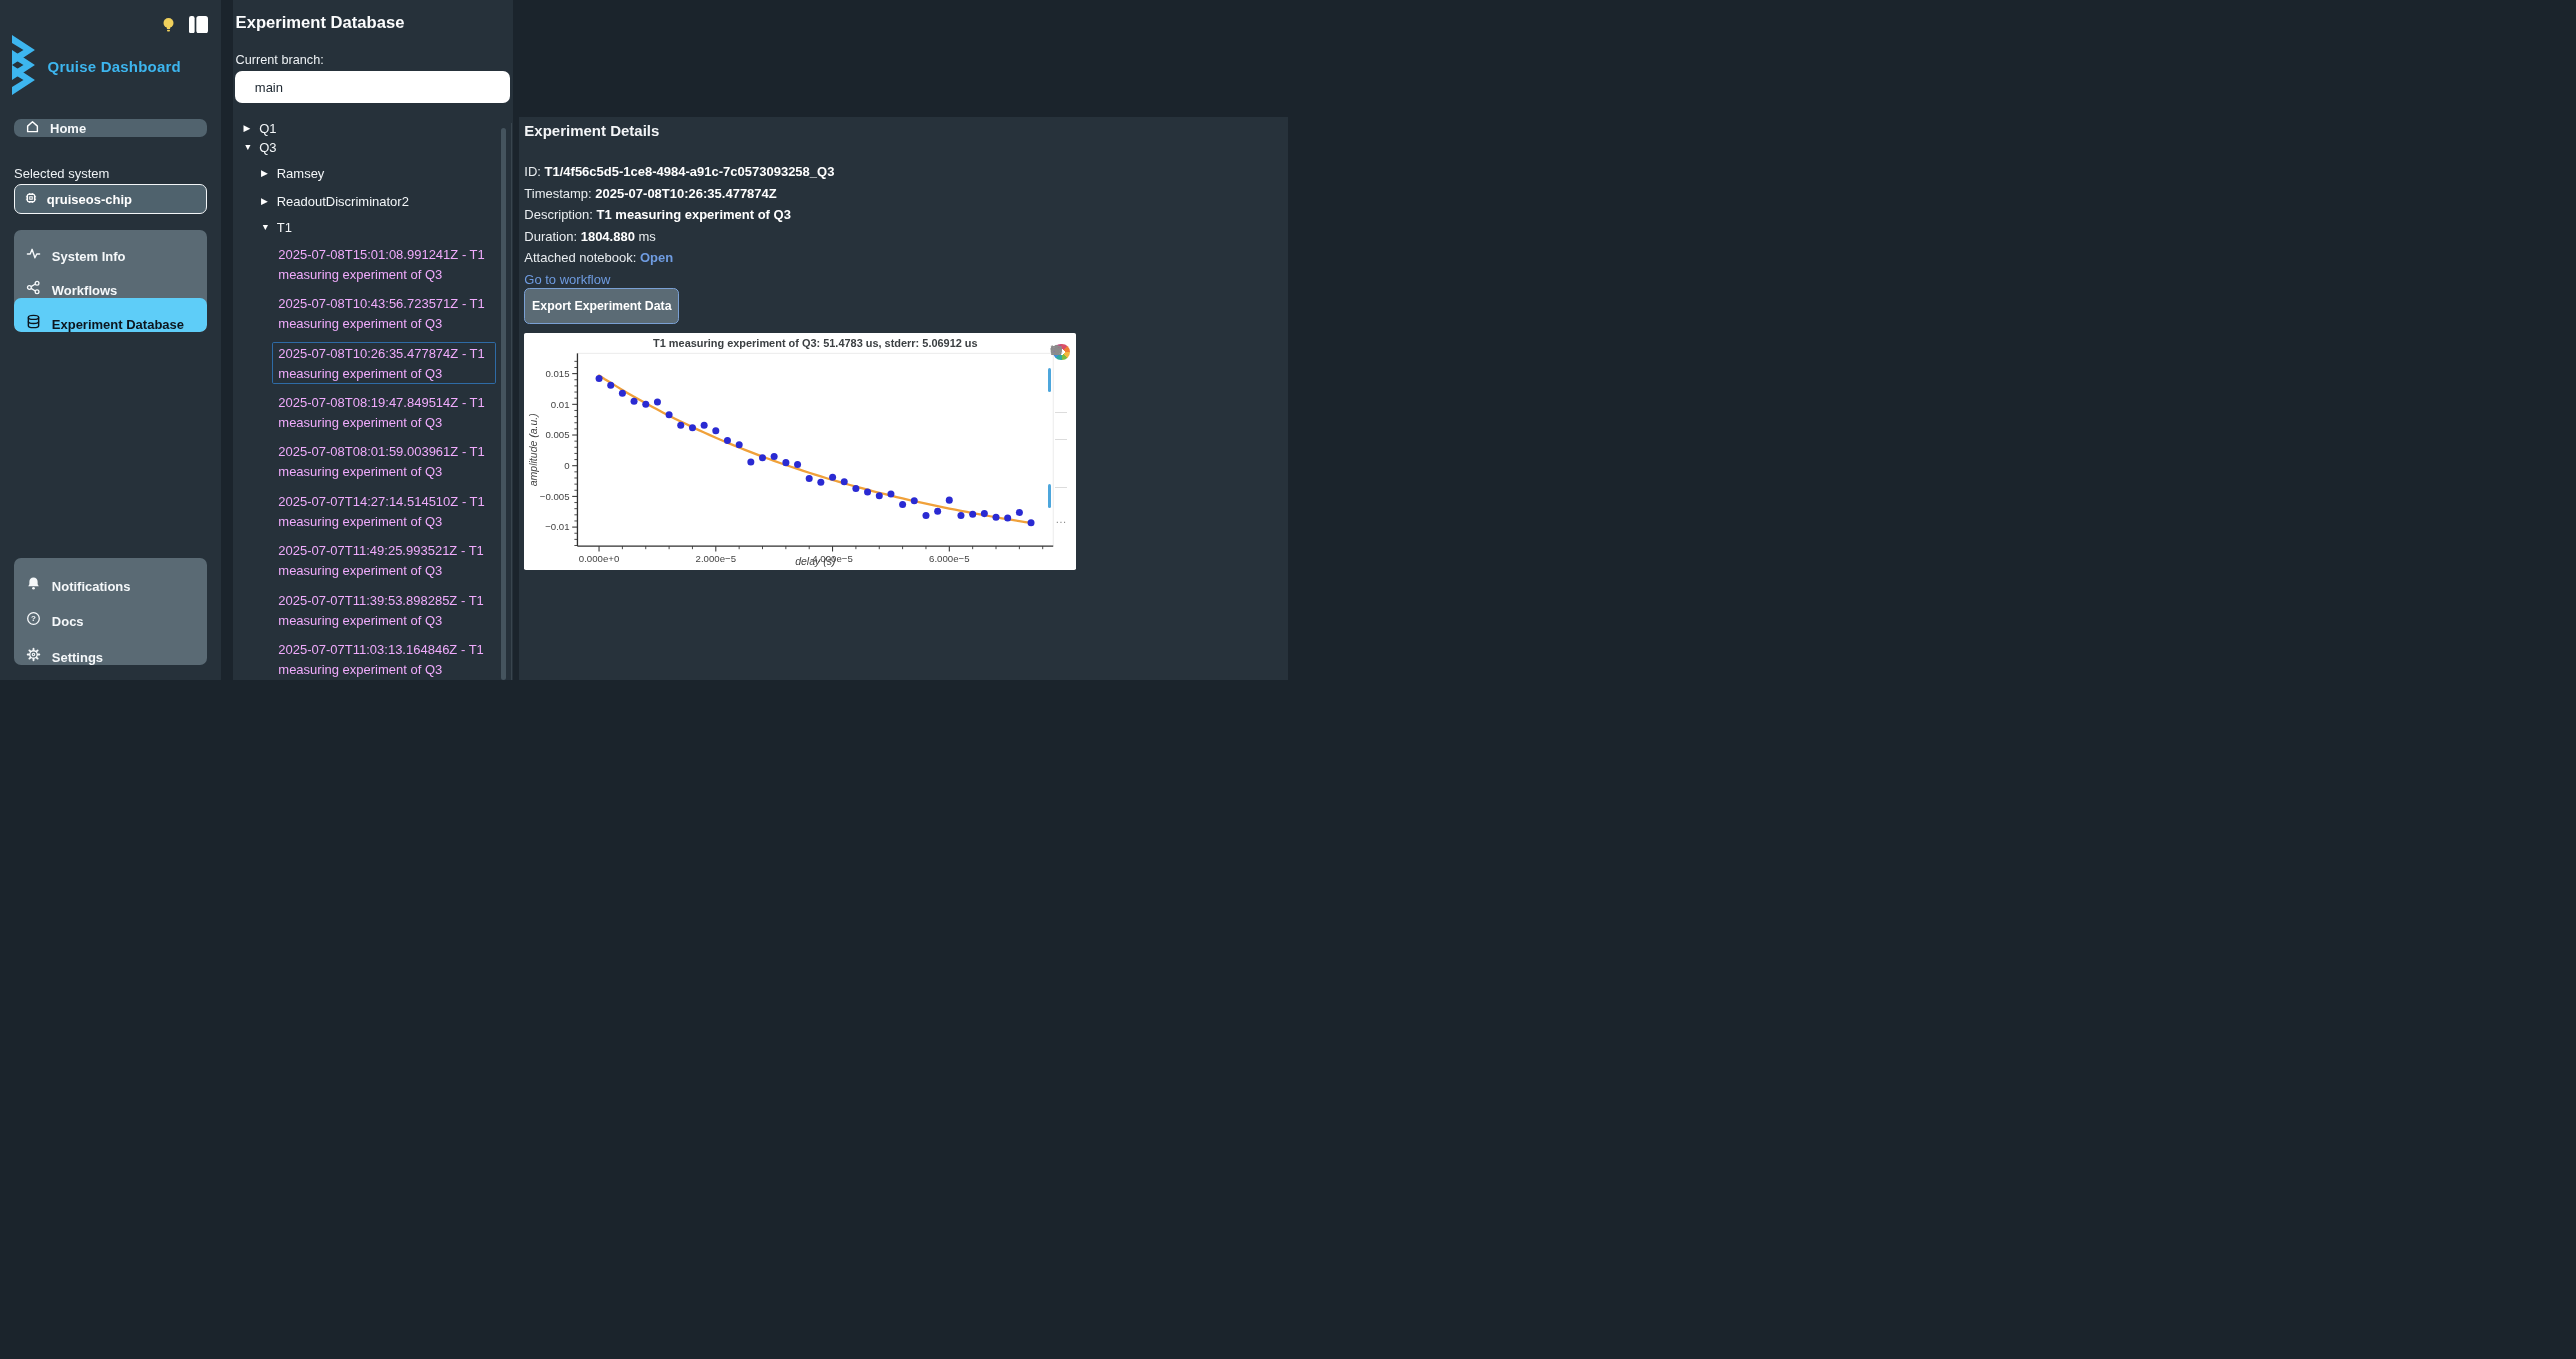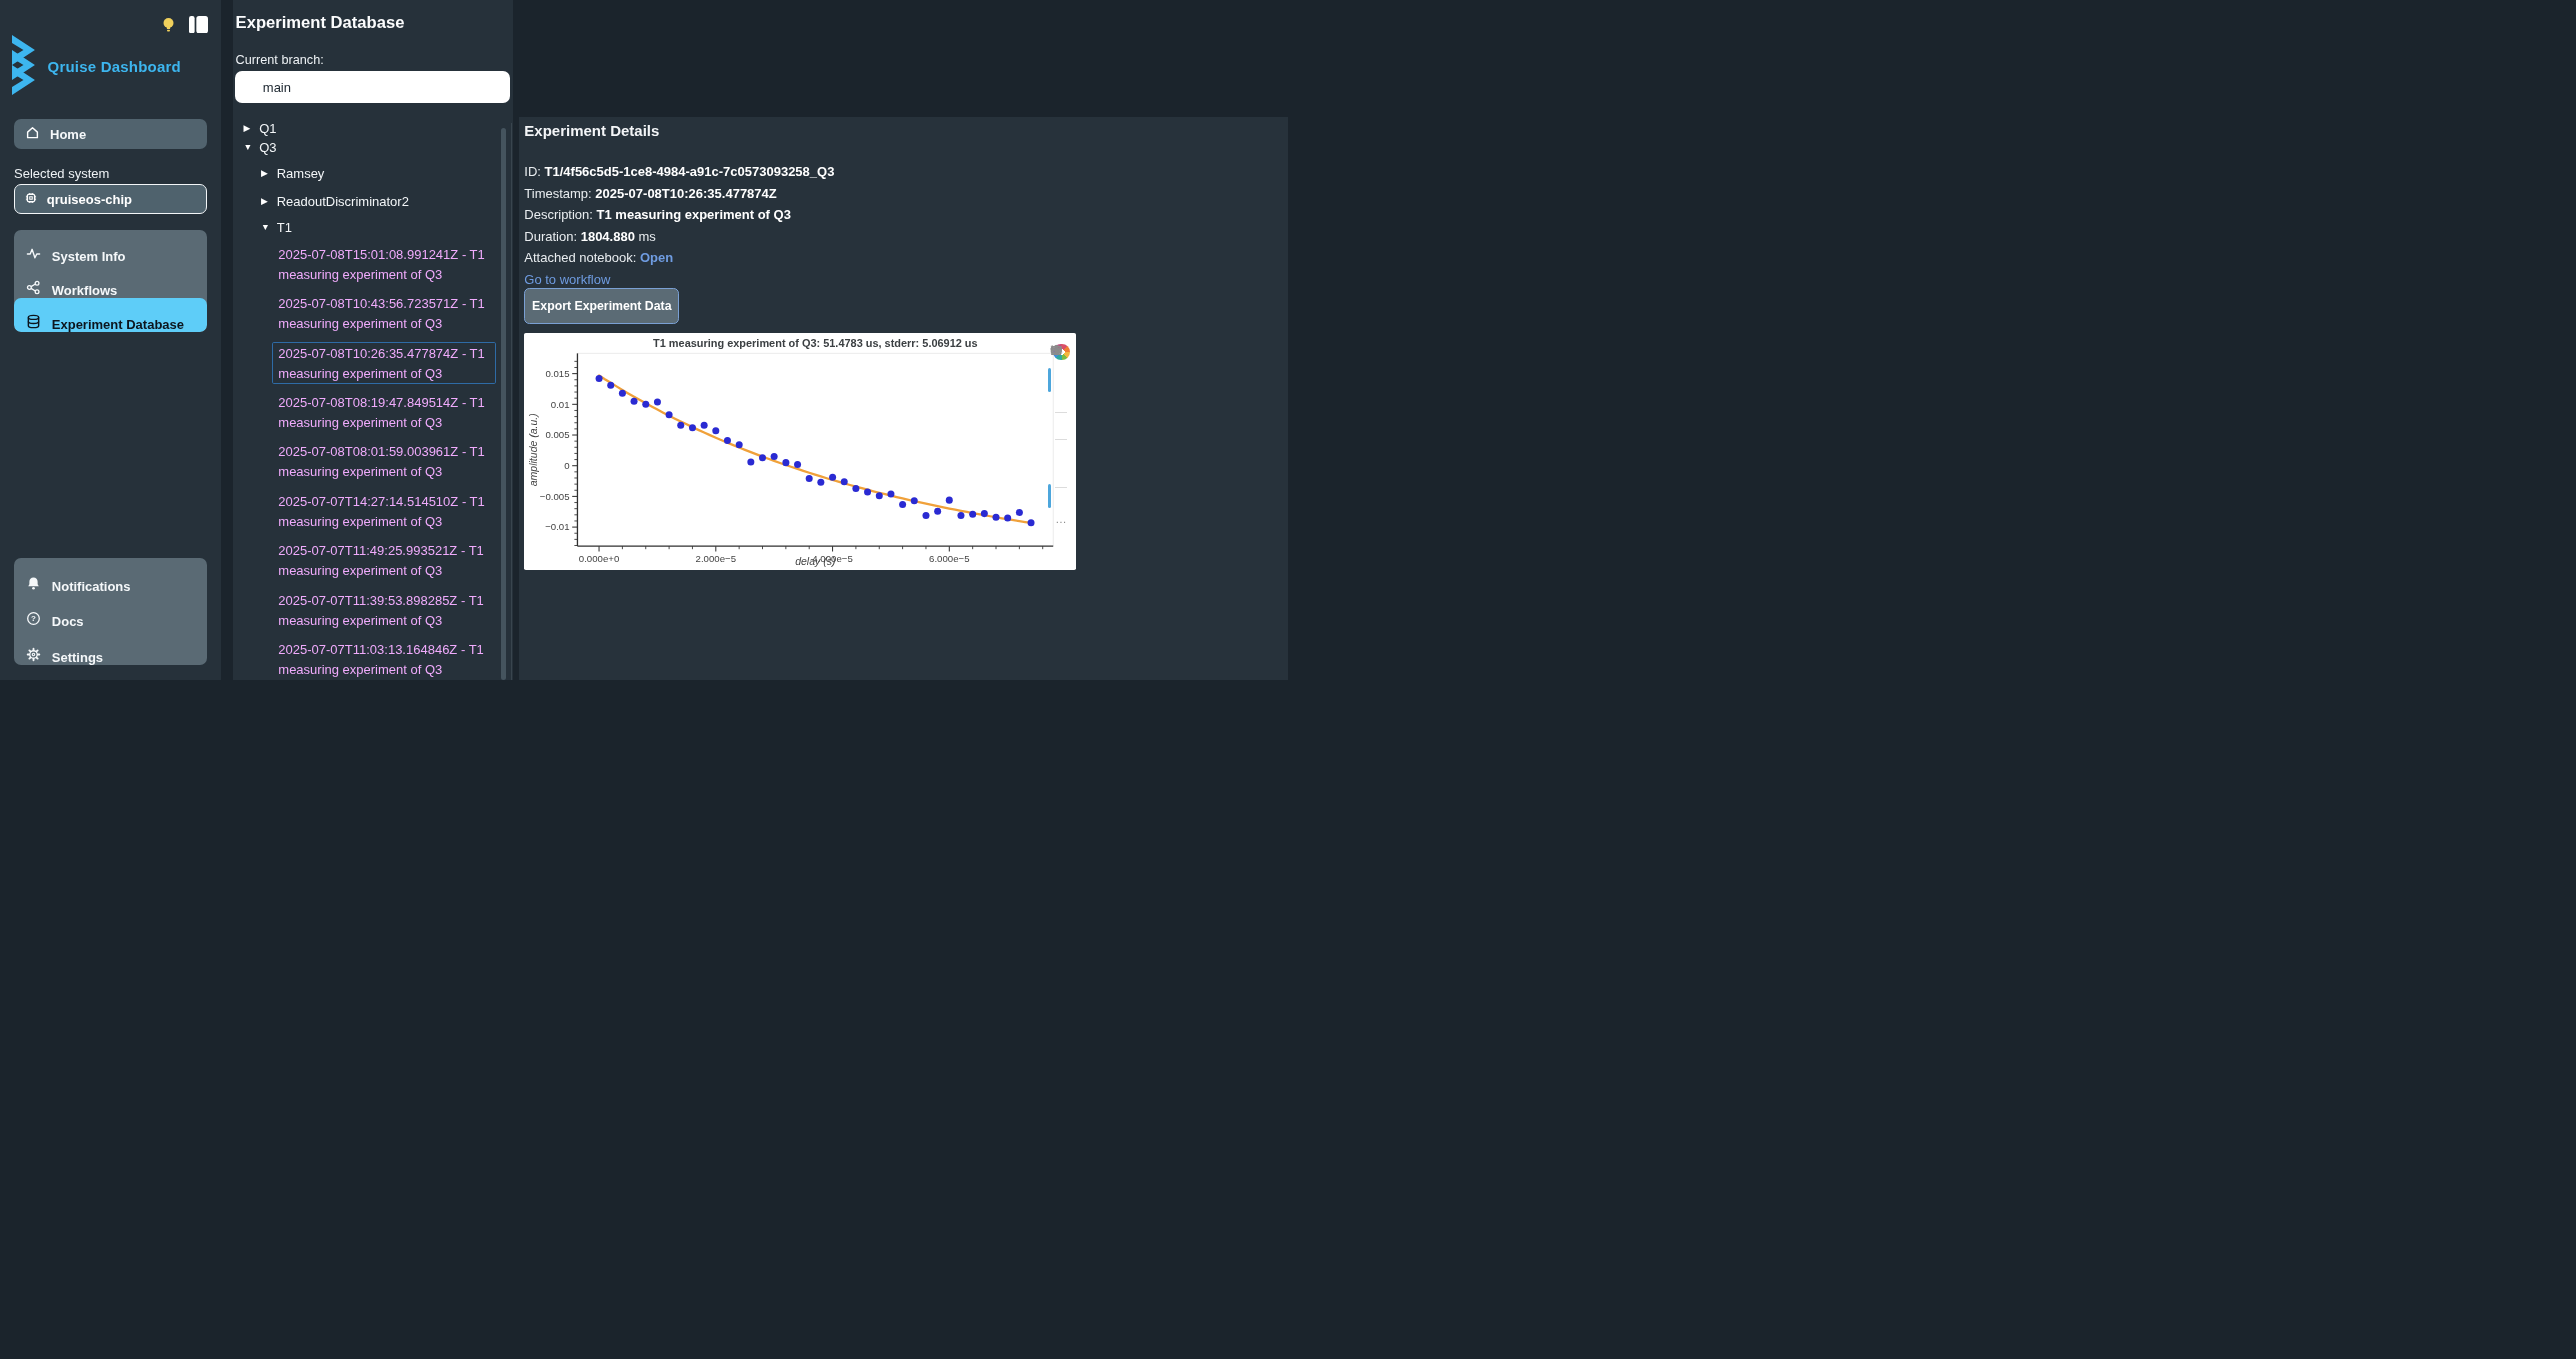--- a/index.html
+++ b/index.html
@@ -4,41 +4,41 @@
 <style>
   html,body{margin:0;padding:0}
   body{width:1288px;height:680px;overflow:hidden;background:#1b242c;
        font-family:"Liberation Sans",sans-serif;color:#fff;position:relative}
   
   .sidebar{position:absolute;left:0;top:0;width:221px;height:680px;background:#26313a}
   .side-toolbar{position:absolute;top:14px;right:12.3px;display:flex;gap:8.8px;align-items:center}
   .tool-btn{width:21px;height:21px;display:flex;align-items:center;justify-content:center;cursor:pointer}
   .logo{position:absolute;left:12.3px;top:35px;display:flex;align-items:center;gap:5.3px}
   .logo-text{color:#3db6ef;font-size:15px;font-weight:bold;letter-spacing:0.2px}
-  .side-btn{position:absolute;left:14px;width:193px;height:30px;background:#51636e;border:none;
+  .side-btn{position:absolute;left:14px;width:193px;height:18px;background:#51636e;border:none;
             border-radius:7px;display:flex;align-items:center;gap:10.5px;padding:0 10.5px;color:#f5f8fa;
             font-size:13px;font-weight:600;box-sizing:border-box;cursor:pointer;font-family:inherit}
   .home-btn{top:119px}
   .side-label{position:absolute;left:14px;top:166px;font-size:13px;color:#eef2f5}
   .system-box{position:absolute;left:14px;top:184px;width:193px;height:30px;background:#4f626d;
               border:1.3px solid #f3f6f8;border-radius:7px;display:flex;align-items:center;gap:8.8px;
               padding:0 9px;box-sizing:border-box;font-size:13px;font-weight:600;cursor:pointer}
   .nav-group{position:absolute;left:14px;width:193px;background:#5a6a74;border-radius:7px;overflow:hidden}
   .nav-top{top:230px;height:102px}
   .nav-bottom{top:558px;height:107px}
   .nav-item{height:33.333%;display:flex;align-items:flex-end;gap:10.5px;padding:0 12.3px;
             font-size:13px;font-weight:600;color:#f5f8fa;cursor:pointer;box-sizing:border-box}
   .nav-item.active{background:#5ecdf8;color:#0c151d;border-radius:7px}
   .nav-item svg{flex:0 0 auto}
   
   .explorer{position:absolute;left:233px;top:0;width:280px;height:680px;background:#26313a;overflow:hidden}
   .page-title{position:absolute;left:2.6px;top:13px;font-size:16.6px;font-weight:bold;color:#fbfcfd;margin:0}
   .branch-label{position:absolute;left:2.6px;top:53px;font-size:12.7px;color:#eef2f5}
   .branch-input{position:absolute;left:1.8px;top:71px;width:275px;height:32px;box-sizing:border-box;
-                background:#fff;border:none;border-radius:7px;padding:0 28px;font-size:13px;
+                background:#fff;border:none;border-radius:7px;padding:0 20px;font-size:13px;
                 color:#202a33;font-family:inherit;outline:none}
   .tree-node{position:absolute;display:flex;align-items:center;gap:6.1px;font-size:13px;color:#f3f6f8;cursor:pointer}
   .tree-node .arrow{font-size:8.8px;line-height:1;color:#fff;width:9.6px;display:inline-block}
   .lvl1{left:10.5px}.lvl2{left:28px}
   .tn0{top:121px}.tn1{top:140px}.tn2{top:166px}.tn3{top:194px}.tn4{top:220px}
   .exp-list{position:absolute;left:39px;top:243px;width:224px}
   .exp-item{box-sizing:border-box;width:224px;height:42px;margin-bottom:7.4px;padding:0.9px 3.5px 0.9px 5.3px;
             font-size:13px;line-height:20px;color:#f0abfc;border:1.3px solid transparent;cursor:pointer;
             overflow:hidden}
   .exp-item.selected{border-color:#2e6ba6;border-radius:1.8px}

